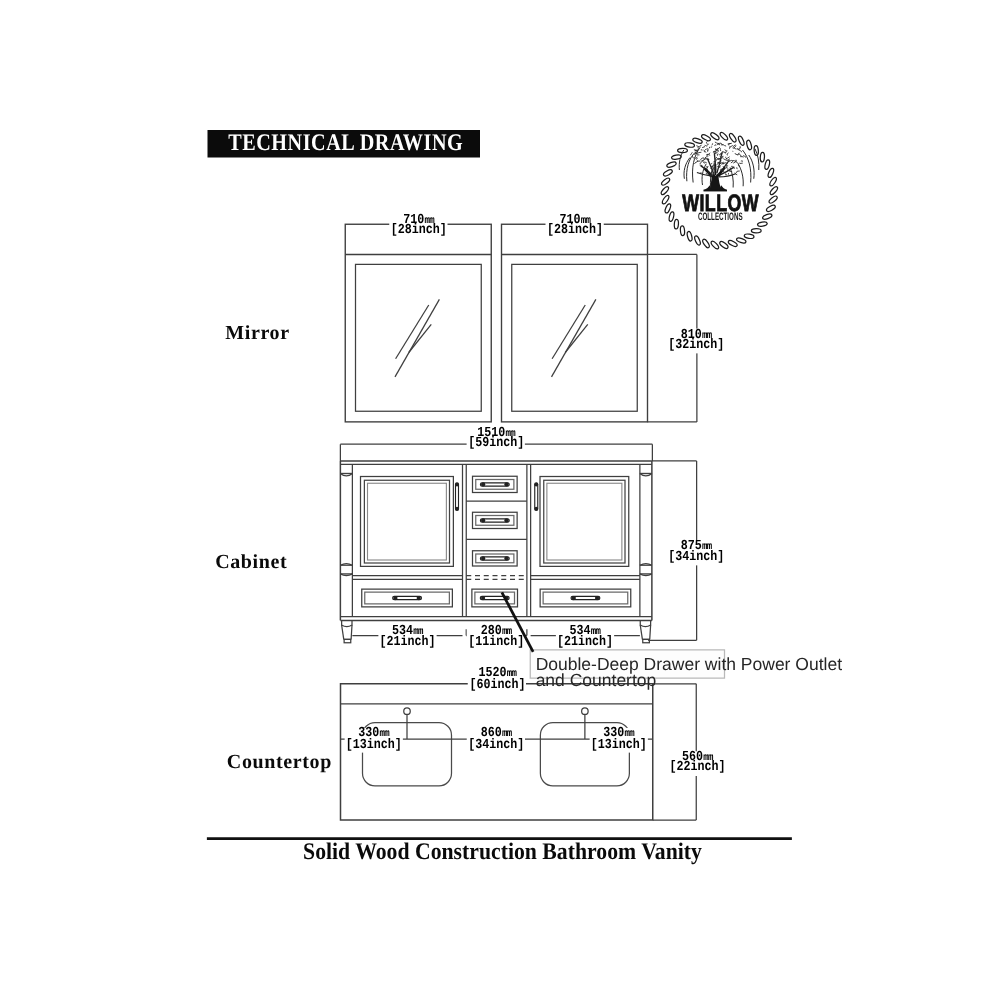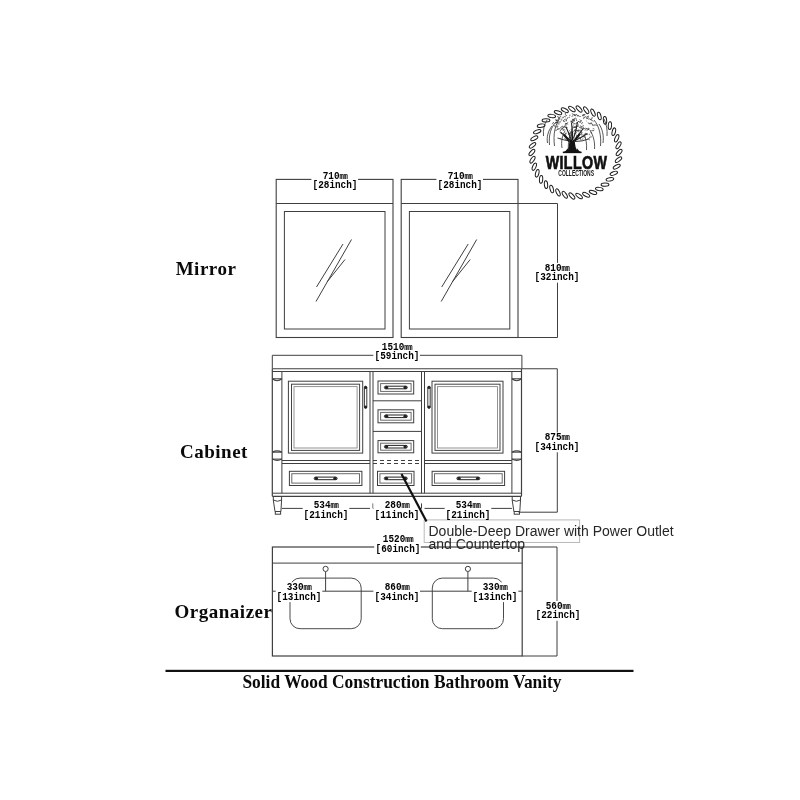--- a/index.html
+++ b/index.html
@@ -1,19 +1,19 @@
 <!DOCTYPE html>
 <html><head><meta charset="utf-8">
 <style>
 html,body{margin:0;padding:0;background:#fff}
 #page{position:relative;width:800px;height:800px;background:#fff;overflow:hidden;font-family:"Liberation Sans",sans-serif;opacity:0.999}
 #page svg.main{position:absolute;left:0;top:0}
 .dim{position:absolute;transform:translateX(-50%) scaleX(0.85);font-family:"Liberation Mono",monospace;font-weight:bold;font-size:11px;line-height:8.8px;color:#000;text-align:center;white-space:nowrap;padding:0 1px}
 .dim .u{font-size:8.5px;letter-spacing:-0.5px}
-.seclabel{position:absolute;font-family:"Liberation Serif",serif;font-weight:bold;font-size:19px;letter-spacing:0.5px;color:#0a0a0a;transform:translateX(-50%);white-space:nowrap}
+.seclabel{position:absolute;font-family:"Liberation Serif",serif;font-weight:bold;font-size:16px;letter-spacing:0.5px;color:#0a0a0a;transform:translateX(-50%);white-space:nowrap}
 #tdbox{position:absolute;left:166px;top:103.6px;width:218px;height:22.4px;background:#0b0b0b;color:#fff;font-family:"Liberation Serif",serif;font-weight:bold;font-size:19px;text-align:center;line-height:22.6px}
 #tdbox span{display:inline-block;white-space:nowrap;transform:scaleX(0.85);letter-spacing:0.5px}
 #caption{position:absolute;left:401.5px;top:671.2px;transform:translateX(-50%) scaleX(0.915);font-family:"Liberation Serif",serif;font-weight:bold;font-size:19px;color:#0a0a0a;white-space:nowrap}
 .callout{position:absolute;left:428.5px;font-family:"Liberation Sans",sans-serif;font-size:14px;color:#262626;white-space:nowrap}
 </style></head>
 <body>
 <div id="page">
 <svg class="main" width="800" height="800" viewBox="0 0 800 800">
 <rect x="276.2" y="179.4" width="116.8" height="158.1" fill="none" stroke="#3f3f3f" stroke-width="1.1"></rect>
 <line x1="276.2" y1="203.5" x2="393" y2="203.5" stroke="#3f3f3f" stroke-width="1.2"></line>
@@ -366,23 +366,24 @@
 <path d="M594,120 C599,126 601.5,135 600.5,146" fill="none" stroke="#2c2c2c" stroke-width="0.8"></path>
 <path d="M599,124 C602.5,129 604,136 603,143" fill="none" stroke="#2c2c2c" stroke-width="0.8"></path>
 <path d="M590,130 C593.5,136 595,142 594.5,149" fill="none" stroke="#2c2c2c" stroke-width="0.8"></path>
 <path d="M584,134 C586,139 587,144 586.5,150" fill="none" stroke="#2c2c2c" stroke-width="0.8"></path>
 <path d="M547,120 C544,125 543,130 543.5,136" fill="none" stroke="#2c2c2c" stroke-width="0.8"></path>
 <path d="M604,119 C606.5,124 607.5,130 607,136" fill="none" stroke="#2c2c2c" stroke-width="0.8"></path>
       <text transform="translate(576.5,168.6) scale(0.75,1)" text-anchor="middle" font-family="Liberation Sans,sans-serif" font-weight="bold" font-size="19" letter-spacing="0.5" fill="#111" stroke="#111" stroke-width="0.7">WILLOW</text>
 <text transform="translate(576.2,176.3) scale(0.58,1)" text-anchor="middle" font-family="Liberation Sans,sans-serif" font-weight="bold" font-size="8.6" fill="#151515">COLLECTIONS</text>
 
 </svg>
+<div id="tdbox"><span>TECHNICAL DRAWING</span></div>
 <div class="seclabel" style="left:206px;top:257.6px">Mirror</div>
-<div class="seclabel" style="left:214px;top:440.6px">Cabinet</div>
-<div class="seclabel" style="left:223.5px;top:601.2px">Organaizer</div>
+<div class="seclabel" style="left:201px;top:440.6px">Cabinet</div>
+<div class="seclabel" style="left:223.5px;top:601.2px">Countertop</div>
 <div class="dim" style="left:334.7px;top:171.7px">710<span class="u">mm</span><br>[28inch]</div>
 <div class="dim" style="left:459.7px;top:171.7px">710<span class="u">mm</span><br>[28inch]</div>
 <div class="dim" style="left:557.2px;top:263.5px">810<span class="u">mm</span><br>[32inch]</div>
 <div class="dim" style="left:396.6px;top:342.7px">1510<span class="u">mm</span><br>[59inch]</div>
 <div class="dim" style="left:557.2px;top:433.1px">875<span class="u">mm</span><br>[34inch]</div>
 <div class="dim" style="left:326.0px;top:500.9px">534<span class="u">mm</span><br>[21inch]</div>
 <div class="dim" style="left:396.7px;top:500.9px">280<span class="u">mm</span><br>[11inch]</div>
 <div class="dim" style="left:468.0px;top:500.9px">534<span class="u">mm</span><br>[21inch]</div>
 <div class="dim" style="left:397.5px;top:535.2px">1520<span class="u">mm</span><br>[60inch]</div>
 <div class="dim" style="left:299.0px;top:582.9px">330<span class="u">mm</span><br>[13inch]</div>

